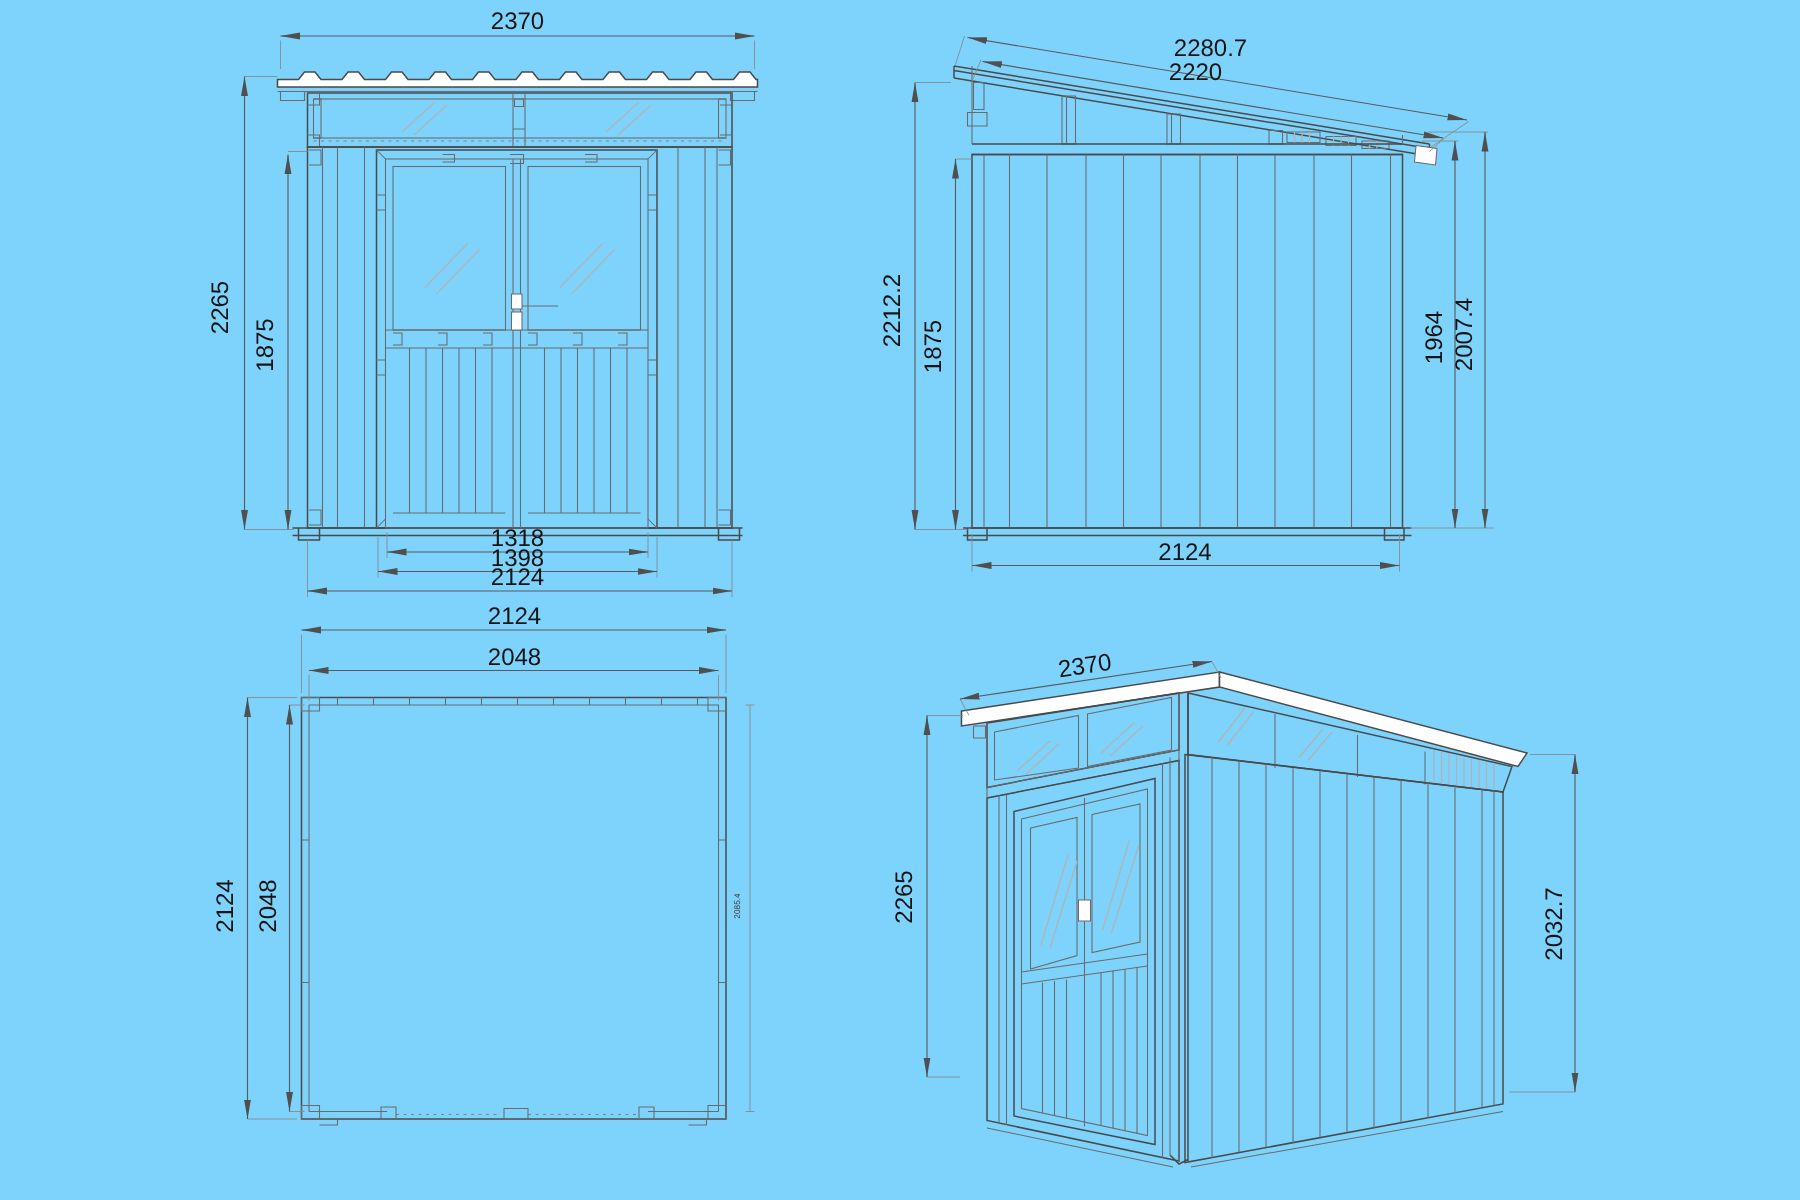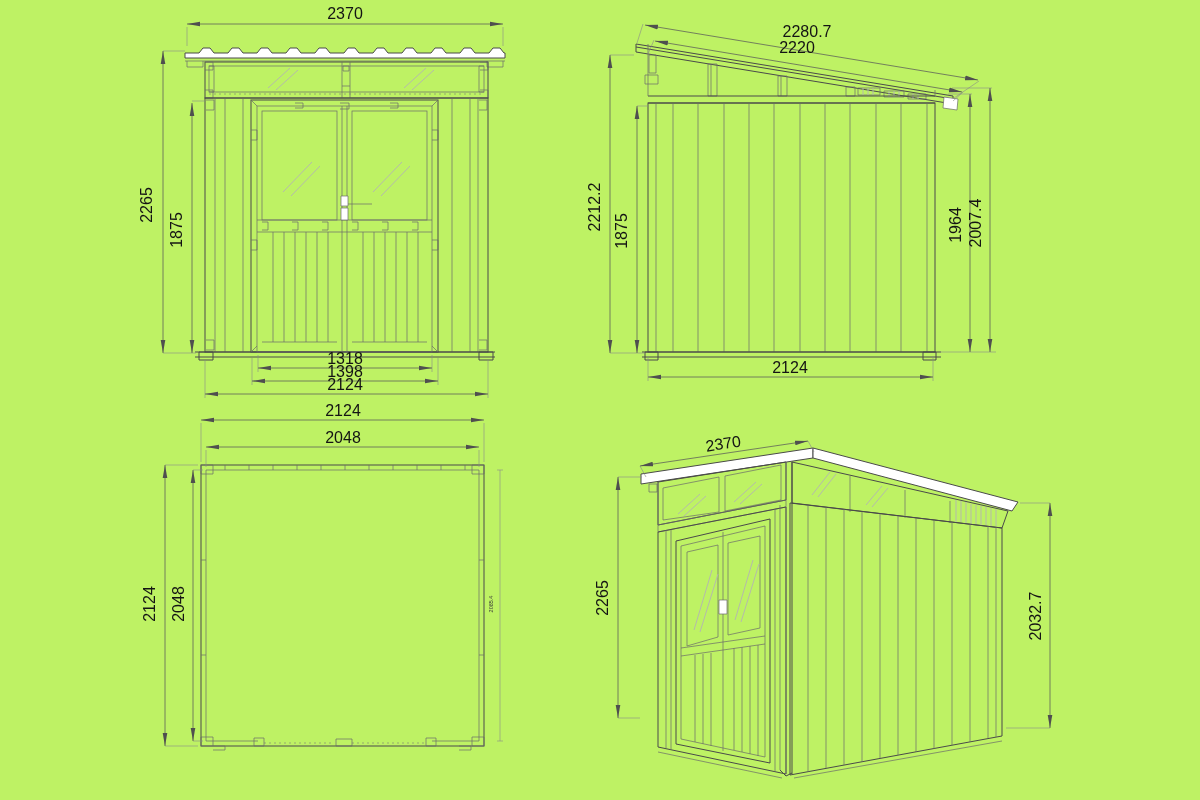--- a/index.html
+++ b/index.html
@@ -1,16 +1,16 @@
 <!DOCTYPE html>
 <html><head>
 <meta charset="utf-8">
 <style>
   html,body{margin:0;padding:0;background:#ffffff;}
-  .canvas{position:relative;width:1200px;height:800px;background:#bef264;overflow:hidden;}
+  .canvas{position:relative;width:1200px;height:800px;background:#7dd3fc;overflow:hidden;}
   svg{display:block;}
   .outline{stroke:#4a4a4a;stroke-width:1;fill:none;}
   .outline-f{stroke:#4a4a4a;stroke-width:1;fill:#ffffff;}
   .detail{stroke:#6a6a6a;stroke-width:0.7;fill:none;}
   .detail-f{stroke:#6a6a6a;stroke-width:0.7;fill:#ffffff;}
   .hatch{stroke:#b3b3b3;stroke-width:0.9;fill:none;}
   .dimline{stroke:#5a5a5a;stroke-width:0.75;fill:none;}
   .extline{stroke:#8a8a8a;stroke-width:0.6;fill:none;}
   .dashline{stroke:#7a7a7a;stroke-width:0.6;fill:none;stroke-dasharray:2,3;}
   .dim-text{font-family:"Liberation Sans","DejaVu Sans",sans-serif;font-size:16px;fill:#141414;}

